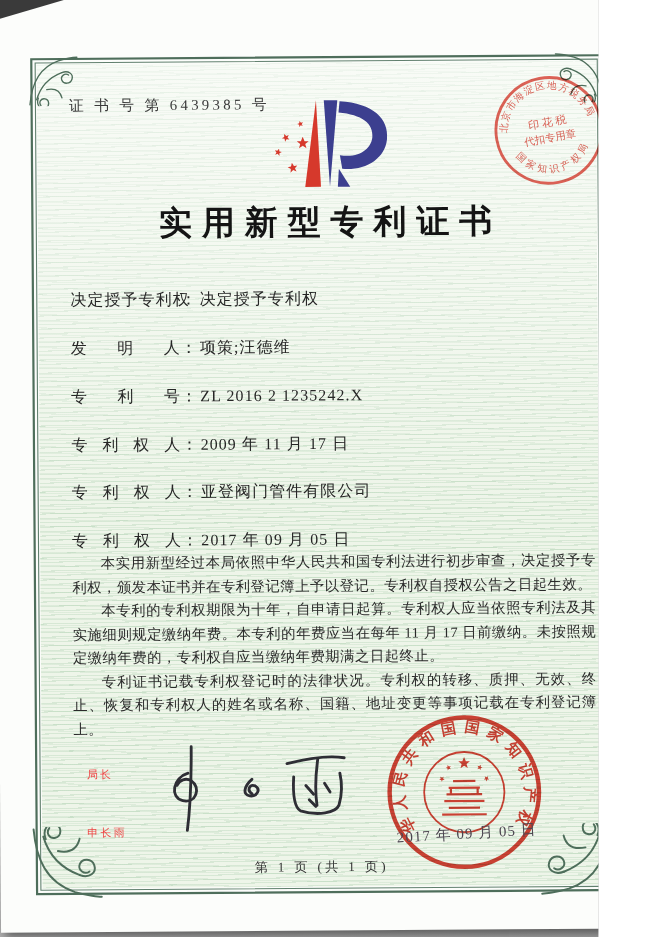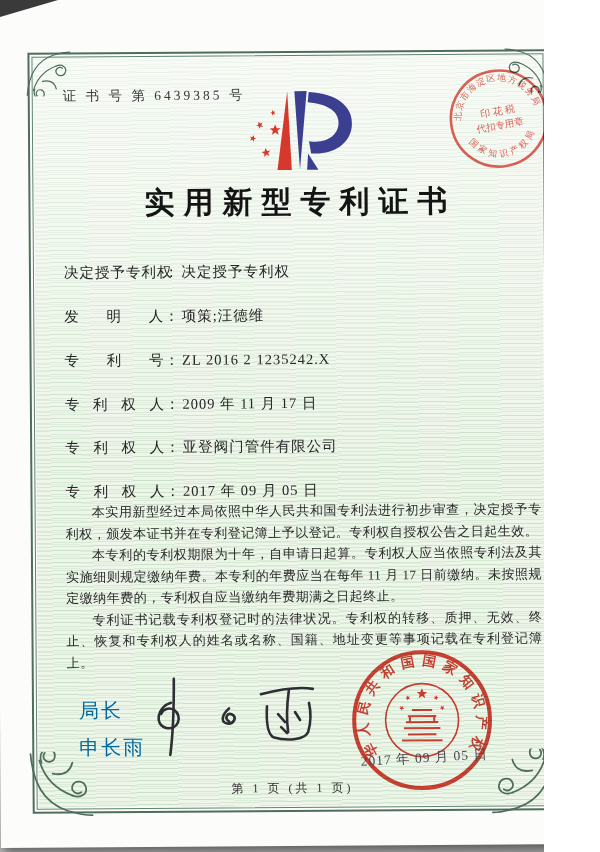--- a/index.html
+++ b/index.html
@@ -45,23 +45,23 @@
 
   .field { position:absolute; left:30px; width:470px; font-size:14.5px; color:#262626;
            letter-spacing:1px; z-index:5; white-space:nowrap; }
   .flabel { display:inline-block; width:100px; text-align:justify; text-align-last:justify; }
   .fvalue { margin-left:2px; }
 
   .body-text { position:absolute; left:30px; top:444px; width:476px; z-index:5; }
   .body-text p { font-size:13px; line-height:21.5px; color:#2a2a2a; text-align:justify;
                  text-indent:2em; letter-spacing:.5px; }
 
-  .signer { position:absolute; left:42px; z-index:5; font-size:20px; color:#0369a1; letter-spacing:2px; }
+  .signer { position:absolute; left:42px; z-index:5; font-size:10px; color:#ef4444; letter-spacing:2px; }
   .signer-title { top:640px; }
-  .signer-name  { top:677px; }
+  .signer-name  { top:693px; }
   .signature-svg { position:absolute; left:100px; top:616px; width:204px; height:96px; z-index:6; }
 
   .office-seal { position:absolute; left:308px; top:588px; width:154px; height:154px;
                  z-index:7; mix-blend-mode:multiply; opacity:.95; }
   .seal-date { position:absolute; left:312px; top:694px; width:150px; text-align:center;
                font-size:13.5px; color:#4b4550; letter-spacing:1px; z-index:8;
                transform:rotate(-3deg); white-space:nowrap; }
 
   .tax-stamp { position:absolute; left:414px; top:12px; width:104px; height:104px;
                z-index:7; transform:rotate(-10deg); mix-blend-mode:multiply; opacity:.9; }

